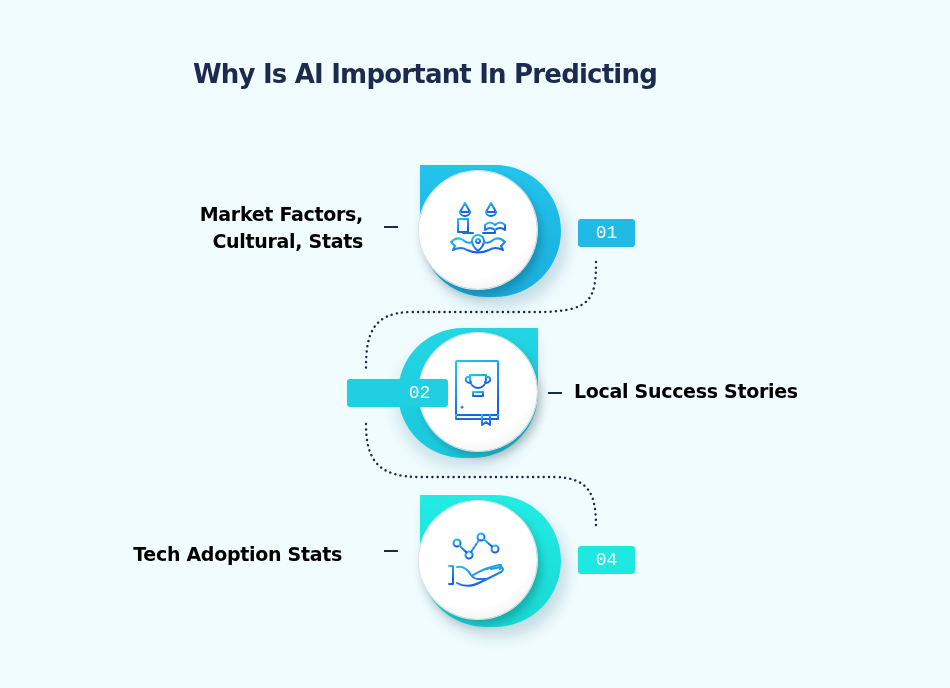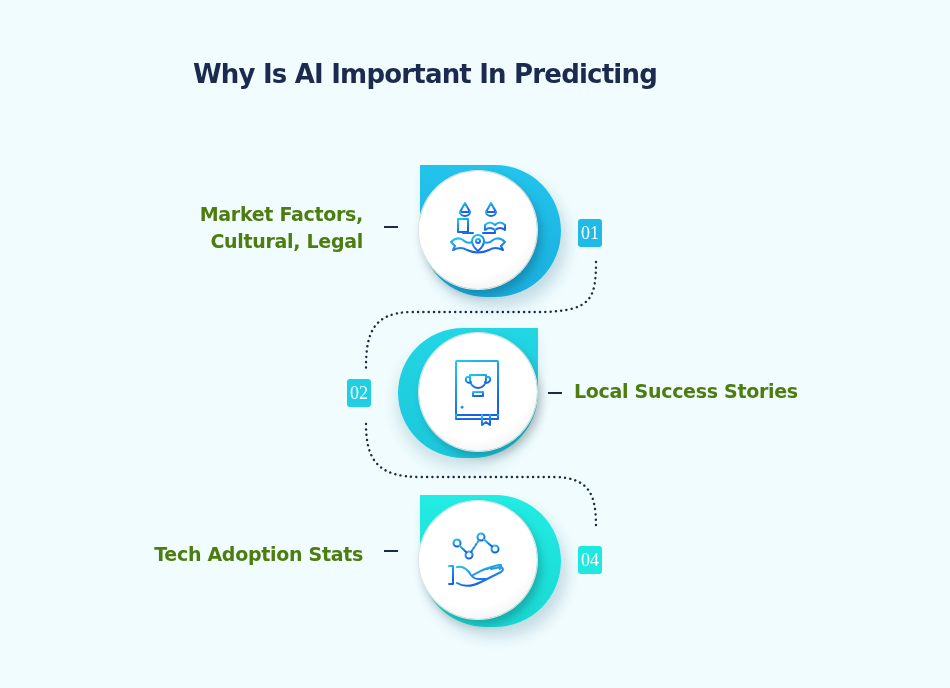--- a/index.html
+++ b/index.html
@@ -14,25 +14,25 @@
   .title div { white-space:nowrap; }
   .blob { position:absolute; border-radius:66px; }
   .blob.right { box-shadow: 6px 10px 14px rgba(0,80,110,0.18); }
   .circle {
     position:absolute; width:118px; height:118px; border-radius:50%;
     background:radial-gradient(circle at 45% 40%, #ffffff 62%, #f1f1f1 80%, #dcdcdc 100%);
     box-shadow: 0 0 0 1px #e2e2e2, 4px 6px 10px rgba(0,0,0,0.22);
     display:flex; align-items:center; justify-content:center;
   }
   .badge {
-    position:absolute; width:24px; height:28px; border-radius:3px; color:#ffffff;
-    font-family:Liberation Serif, serif; font-size:18px; line-height:28px; text-align:center;
+    position:absolute; width:57px; height:28px; border-radius:3px; color:#ffffff;
+    font-family:Liberation Mono, monospace; font-size:18px; line-height:28px; text-align:center;
   }
   .label {
-    position:absolute; font-size:19px; font-weight:bold; color:#4d7c0f; line-height:27px; white-space:nowrap; letter-spacing:-0.3px;
+    position:absolute; font-size:19px; font-weight:bold; color:#000000; line-height:27px; white-space:nowrap; letter-spacing:-0.3px;
   }
   .dash { position:absolute; height:2px; width:14px; background:#1b2a4e; }
   svg.path { position:absolute; left:0; top:0; }
 </style>
 </head>
 <body>
 
 
 
 <div class="title">
@@ -75,42 +75,42 @@
       <path d="M42 30 q5 -5 10 0 q5 -5 10 0 v5 q-5 -4 -10 0 q-5 -4 -10 0 Z"></path>
       <path d="M20 38 h10 M40 38 h12 M52 38 v-3"></path>
       <path d="M35 40 a6 6 0 0 1 6 6 c0 5 -6 10 -6 10 s-6 -5 -6 -10 a6 6 0 0 1 6 -6 Z"></path>
       <circle cx="35" cy="46" r="2"></circle>
       <path d="M8 47 q6 -6 12 -2 q4 4 9 2 M41 47 q5 2 9 -2 q6 -4 12 2 M8 47 l4 4 -2 4 q8 -4 14 0 M62 47 l-4 4 2 4 q-8 -4 -14 0 M24 55 q11 5 22 0"></path>
     </svg>
   </div>
   <div class="badge" style="left:578px; top:219px; background:#1fbbe6;">01</div>
   <div class="label" style="right:587px; top:201px; text-align:right;">
     <div>Market Factors,</div>
-    <div>Cultural, Legal</div>
+    <div>Cultural, Stats</div>
   </div>
   <div class="dash" style="left:384px; top:226px;"></div>
 </div>
 
 
 <div>
   <div class="blob" style="left:398px; top:328px; width:140px; height:130px; background:linear-gradient(180deg,#22d6e4 0%,#1cc7dc 100%); border-radius:66px 0 66px 66px; box-shadow:-2px 10px 14px rgba(0,90,110,0.15);"></div>
   <div class="circle" style="left:419px; top:333px;">
     <svg width="60" height="70" viewBox="0 0 60 70" fill="none" stroke="url(#ig)" stroke-width="2" stroke-linejoin="round" stroke-linecap="round">
       <rect x="8" y="4" width="42" height="54" rx="1"></rect>
       <line x1="14" y1="8" x2="14" y2="48"></line>
       <circle cx="14" cy="50" r="0.6" fill="#1a5fe8"></circle>
       <path d="M8 58 v4 h42 v-4"></path>
       <path d="M34 58 v10 l4 -3 4 3 v-10"></path>
       <path d="M22 18 h16 v5 a8 8 0 0 1 -16 0 Z"></path>
       <path d="M22 20 h-3 a3 3 0 0 0 4 5 M38 20 h3 a3 3 0 0 1 -4 5"></path>
       <line x1="30" y1="31" x2="30" y2="35"></line>
       <rect x="25" y="35" width="10" height="4"></rect>
     </svg>
   </div>
-  <div class="badge" style="left:347px; top:379px; background:#20cfe2;">02</div>
+  <div class="badge" style="left:347px; top:379px; background:#20cfe2;padding-left:44px;">02</div>
   <div class="dash" style="left:548px; top:392px;"></div>
   <div class="label" style="left:574px; top:378px;text-align:center;">Local Success Stories</div>
 </div>
 
 
 <div>
   <div class="blob right" style="left:420px; top:495px; width:141px; height:132px; background:linear-gradient(180deg,#22ece4 0%,#1ad8d4 100%); border-radius:0 66px 66px 66px;"></div>
   <div class="circle" style="left:419px; top:501px;">
     <svg width="70" height="70" viewBox="0 0 70 70" fill="none" stroke="url(#ig)" stroke-width="2" stroke-linejoin="round" stroke-linecap="round">
       <circle cx="14" cy="18" r="3.5"></circle>
@@ -119,18 +119,18 @@
       <circle cx="52" cy="24" r="3.5"></circle>
       <line x1="16.5" y1="20.5" x2="23.5" y2="27.5"></line>
       <line x1="28" y1="27" x2="36" y2="15" stroke-dasharray="2 2"></line>
       <line x1="41" y1="14.5" x2="49" y2="21.5"></line>
       <path d="M6 41 h4 v18 h-4"></path>
       <line x1="8" y1="46" x2="8" y2="50"></line>
       <path d="M14 42 q8 -2 14 8 q3 4 8 4 h6 M14 58 q10 6 24 -1 l20 -10 q4 -3 0 -5 l-10 2 M30 50 q14 -8 26 -10 q4 0 1 4 M44 44 q8 -4 14 -4"></path>
     </svg>
   </div>
   <div class="badge" style="left:578px; top:546px; background:#1fe8e0;">04</div>
-  <div class="label" style="right:587px; top:541px; text-align:right;">Tech Adoption Stats</div>
+  <div class="label" style="right:608px; top:541px; text-align:right;">Tech Adoption Stats</div>
   <div class="dash" style="left:384px; top:550px;"></div>
 </div>
 
 
 
 
 </body></html>

